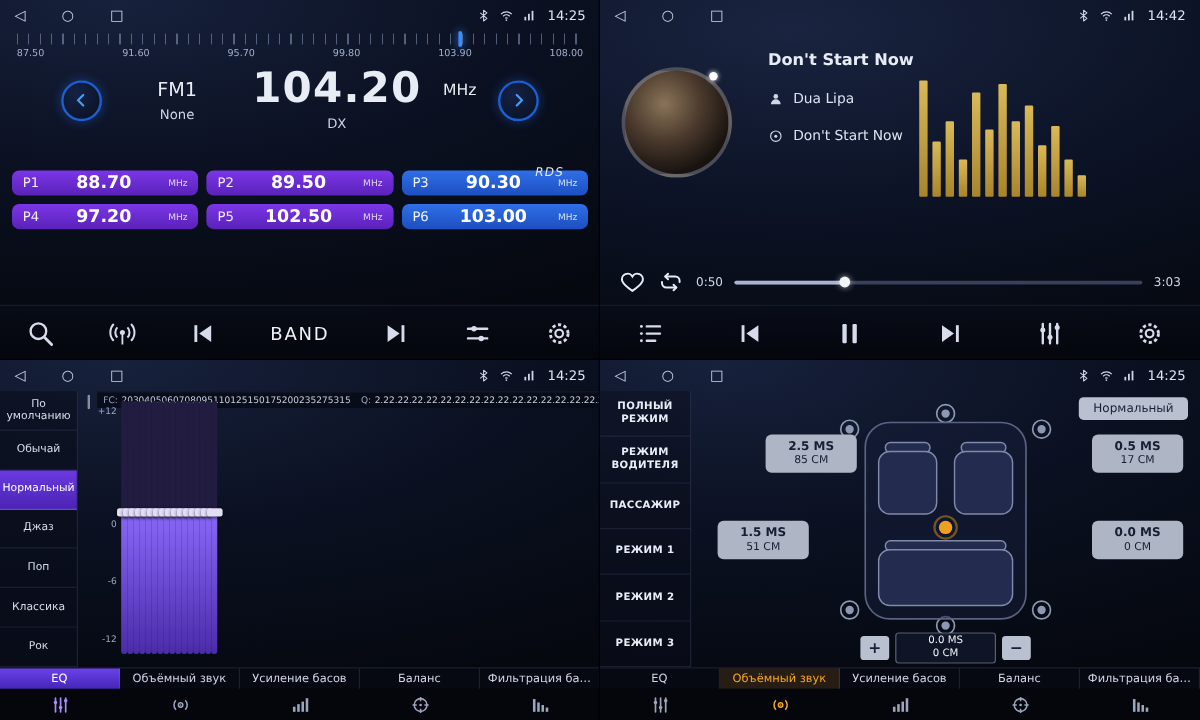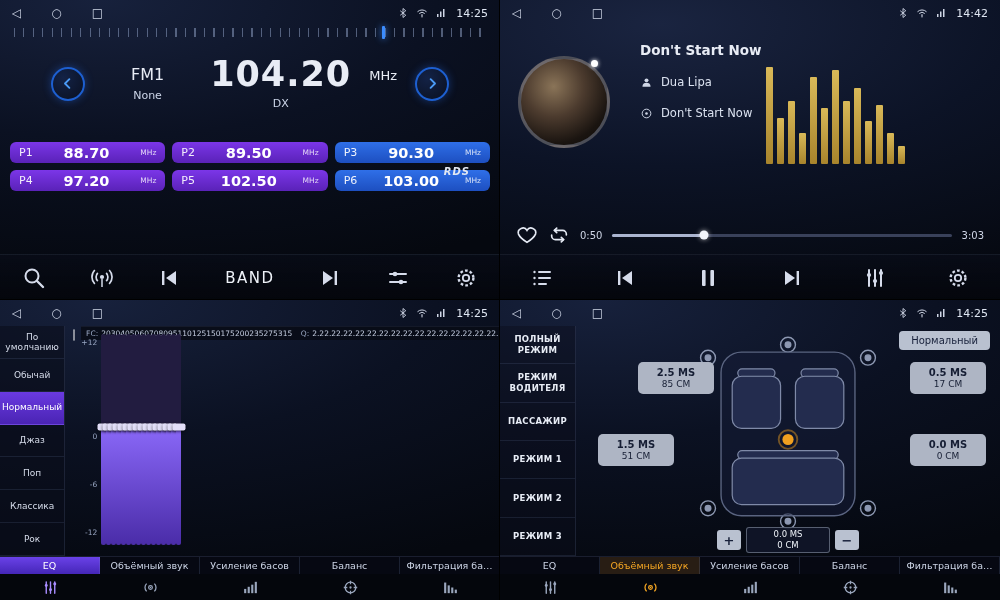--- a/index.html
+++ b/index.html
@@ -27,21 +27,21 @@
   .ruler-pointer{position:absolute;left:78%;top:-2px;width:3px;height:13px;background:#3b8cff;border-radius:1px;box-shadow:0 0 7px #3b8cff;}
   .scale-labels{display:flex;justify-content:space-between;font-size:8px;color:#9fb0cc;margin-top:3px;}
   .freq-row{display:flex;align-items:center;justify-content:center;gap:18px;margin-top:5px;}
   .circle-btn{width:34px;height:34px;border-radius:50%;border:2px solid #1d5fd0;background:radial-gradient(circle at 35% 30%,#132246,#0a1020);color:#4a9af5;display:flex;align-items:center;justify-content:center;cursor:pointer;box-shadow:0 0 9px rgba(40,110,240,.4);}
   .circle-btn svg{width:15px;height:15px;}
   .band-block,.freq-block{display:flex;flex-direction:column;align-items:center;gap:5px;margin-left:28px;}
   .band{font-size:16px;}
   .sub{font-size:11px;color:#ccd5e8;}
   .freq-big{font-size:35px;font-weight:bold;letter-spacing:1px;line-height:1;}
   .mhz{font-size:13px;margin-top:-16px;}
-  .rds-badge{position:absolute;right:30px;top:166px;font-size:10px;font-style:italic;font-weight:bold;letter-spacing:1px;color:#e3e8f2;}
+  .rds-badge{position:absolute;right:30px;top:139px;font-size:10px;font-style:italic;font-weight:normal;letter-spacing:1px;color:#e3e8f2;}
   .preset-grid{margin:32px 10px 0;display:grid;grid-template-columns:repeat(3,1fr);gap:7px;}
   .preset{height:21px;border-radius:6px;display:flex;align-items:center;padding:0 9px;color:#fff;cursor:pointer;}
   .preset.purple{background:linear-gradient(180deg,#7b36e8,#5a22b8);}
   .preset.blue{background:linear-gradient(180deg,#2f6fe8,#1d4fc0);}
   .p-num{font-size:11px;opacity:.92;}
   .p-freq{flex:1;text-align:center;font-size:14.5px;font-weight:bold;}
   .p-unit{font-size:7.5px;opacity:.8;}
   .bottom-toolbar{position:absolute;left:0;right:0;bottom:0;height:46px;display:flex;align-items:center;justify-content:space-around;background:linear-gradient(180deg,rgba(9,13,26,.55),rgba(4,6,12,.92));border-top:1px solid rgba(130,150,200,.14);}
   .tool{width:24px;height:24px;color:#d6dceb;cursor:pointer;}
   .tool svg{width:100%;height:100%;}
@@ -152,20 +152,28 @@
               <rect x="16" y="4" width="3" height="16"></rect>
             </svg>
           </span>
         <span class="status-time">14:25</span>
       </div>
     </div>
 
     <div class="ruler-block">
       <div class="ticks"></div>
       <div class="ruler-pointer"></div>
+      <div class="scale-labels">
+          <span class="scale-label">87.50</span>
+          <span class="scale-label">91.60</span>
+          <span class="scale-label">95.70</span>
+          <span class="scale-label">99.80</span>
+          <span class="scale-label">103.90</span>
+          <span class="scale-label">108.00</span>
+        </div>
     </div>
 
     <div class="freq-row">
       <button class="circle-btn">
         <svg viewBox="0 0 24 24" fill="none" stroke="currentColor" stroke-width="3" stroke-linecap="round" stroke-linejoin="round">
             <path d="M15 5l-7 7 7 7"></path>
           </svg>
       </button>
       <div class="band-block">
         <span class="band">FM1</span>

